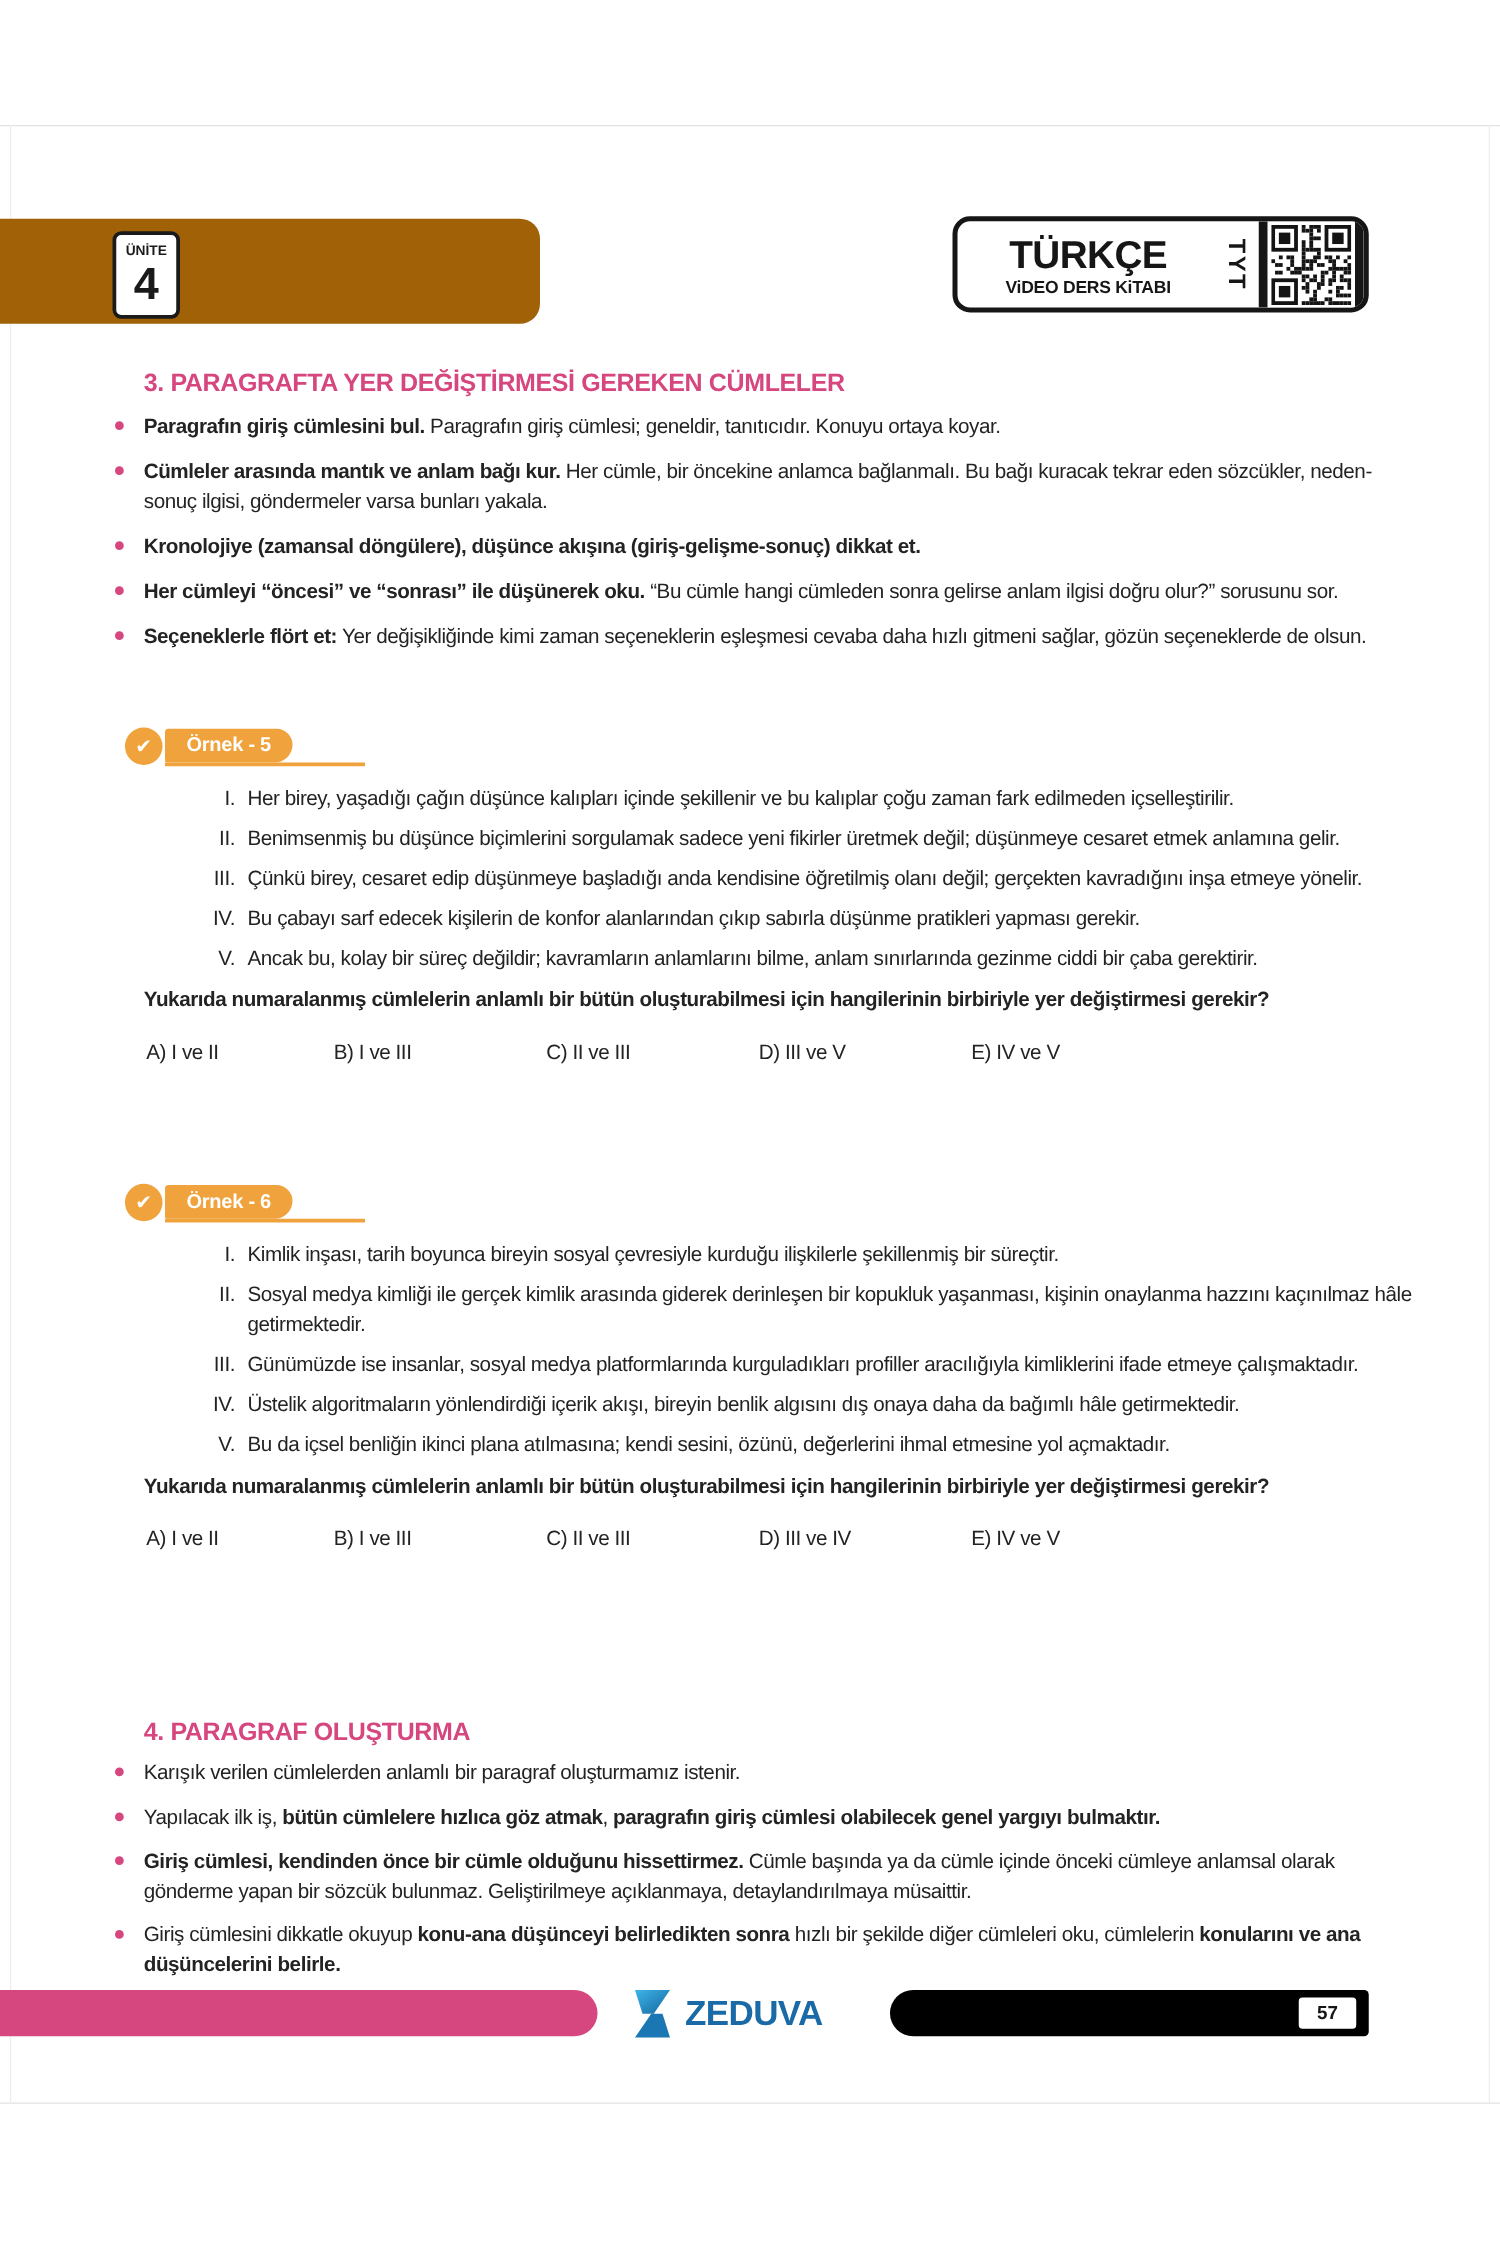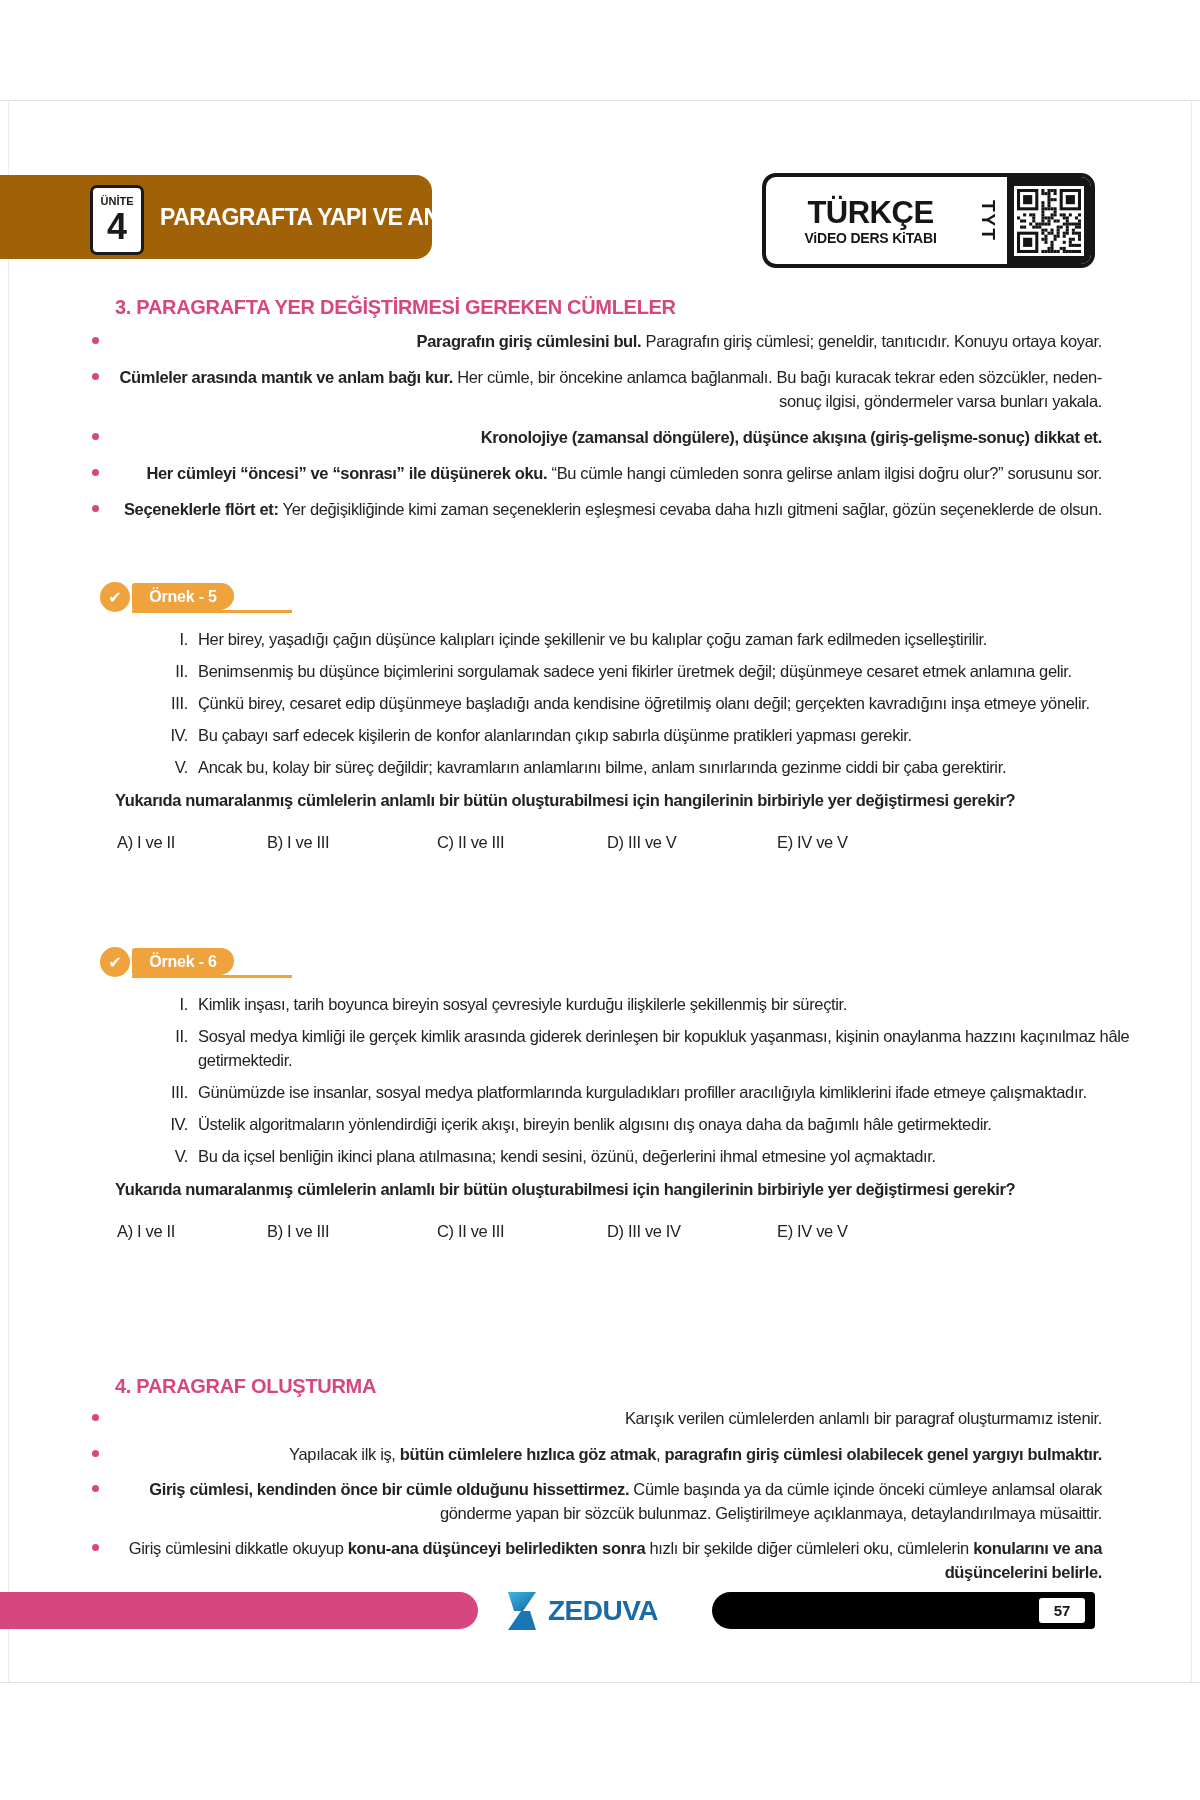--- a/index.html
+++ b/index.html
@@ -24,38 +24,38 @@
     background:#fff;border:3px solid #1a1a1a;border-radius:7px;
     display:flex;flex-direction:column;align-items:center;justify-content:center;
   }
   .unit-badge .u-label{font-size:11px;font-weight:800;color:#1a1a1a;letter-spacing:0;line-height:1;}
   .unit-badge .u-num{font-size:36px;font-weight:800;color:#1a1a1a;line-height:1;margin-top:2px;}
   .banner-title{
     margin-left:160px;color:#fff;font-size:23px;font-weight:800;letter-spacing:-0.5px;white-space:nowrap;
   }
 
   .brand-box{
-    position:absolute;left:762px;top:173px;width:333px;height:95px;box-sizing:border-box;
+    position:absolute;left:762px;top:173px;width:333px;height:77px;box-sizing:border-box;
     border:4px solid #161616;border-radius:14px;background:#fff;
     display:flex;align-items:stretch;overflow:hidden;
   }
   .brand-text{flex:1;display:flex;flex-direction:column;align-items:center;justify-content:center;line-height:1;}
   .brand-title{font-size:31px;font-weight:800;color:#161616;letter-spacing:-0.5px;}
   .brand-sub{font-size:14px;font-weight:800;color:#161616;margin-top:3px;letter-spacing:-0.2px;}
   .brand-side{
     writing-mode:vertical-rl;display:flex;align-items:center;justify-content:center;
     font-size:19px;font-weight:800;color:#161616;letter-spacing:2px;padding:0 2px;margin-right:6px;
   }
   .qr-frame{width:84px;background:#161616;display:flex;align-items:center;justify-content:center;flex:none;}
   .qr-inner{background:#fff;padding:3px;line-height:0;}
 
   
   .sec{position:absolute;left:0;width:1200px;padding-left:20px;}
   .sec-heading{margin:0 0 0 95px;font-size:20px;font-weight:800;color:#d6467f;letter-spacing:-0.3px;}
-  .bullets{margin:10px 0 0 72px;width:1010px;text-align:right;}
+  .bullets{margin:10px 0 0 72px;width:1010px;}
   .bullet{display:flex;margin-bottom:12px;}
   .dot{flex:none;width:7px;height:7px;border-radius:50%;background:#d6467f;margin:8px 16px 0 0;}
   .bt{margin:0;font-size:16.5px;line-height:24px;letter-spacing:-0.35px;width:1010px;}
   .sg-b{font-weight:bold;}
   .sg-r{font-weight:normal;}
 
   
   .ornek-head{position:relative;height:30px;}
   .check-circle{
     position:absolute;left:80px;top:-1px;width:30px;height:30px;border-radius:50%;
@@ -103,21 +103,20 @@
 <div class="hairline-top"></div>
 <div class="hairline-bottom"></div>
 <div class="hairline-left"></div>
 <div class="hairline-right"></div>
 
 <div class="banner">
   <div class="unit-badge">
     <span class="u-label">ÜNİTE</span>
     <span class="u-num">4</span>
   </div>
-  <div class="banner-title">PARAGRAFTA YAPI VE ANLAM</div>
 </div>
 
 <div class="brand-box">
   <div class="brand-text">
     <div class="brand-title">TÜRKÇE</div>
     <div class="brand-sub">ViDEO DERS KiTABI</div>
   </div>
   <div class="brand-side">TYT</div>
   <div class="qr-frame">
     <div class="qr-inner">

